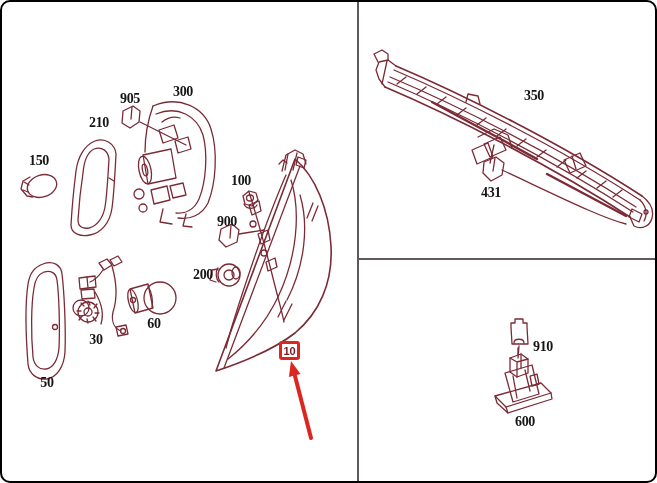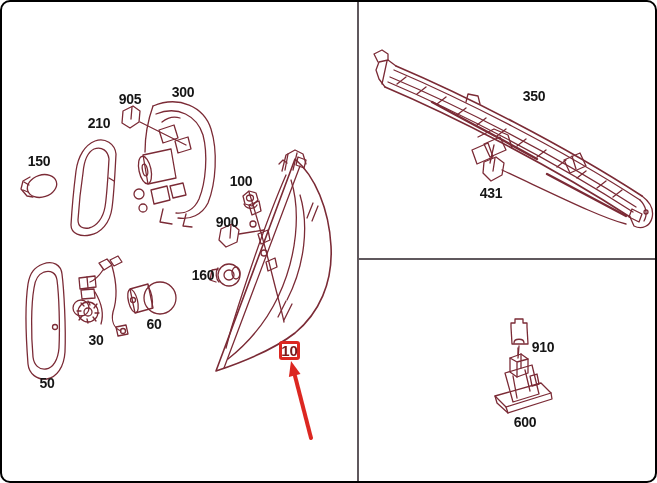--- a/index.html
+++ b/index.html
@@ -13,29 +13,29 @@
     overflow:hidden; font-family:"Liberation Sans", sans-serif;
   }
   #art{position:absolute;left:0;top:0;width:657px;height:483px;}
   #art path,#art circle,#art ellipse{fill:none;stroke:var(--line);stroke-width:1.3;stroke-linecap:round;stroke-linejoin:round;}
   #art .ln16{stroke-width:1.6;}
   #art .ln25{stroke-width:2.4;}
   #art .accent{stroke:var(--accent);stroke-width:4;}
   #art .accent-fill{fill:var(--accent);stroke:none;}
   .plabel{
     position:absolute; transform:translate(-50%,-50%); white-space:nowrap;
-    font-size:14px; font-weight:700; color:var(--label); letter-spacing:-0.3px;
+    font-size:14px; font-weight:700; color:var(--label); letter-spacing:-0.3px;font-family:Liberation Serif, serif;
   }
   .divider-v{position:absolute;left:355px;top:0;width:2px;height:483px;background:var(--divider);}
   .divider-h{position:absolute;left:356px;top:256px;width:301px;height:2px;background:var(--divider);}
   #hlbox{
     position:absolute; left:277px; top:339px; width:15px; height:13px;
     border:3px solid var(--accent); border-radius:3px; background:#fff;
     display:flex; align-items:center; justify-content:center;
-    font-size:15px; font-weight:700; color:#7b1a1a;
+    font-size:11px; font-weight:700; color:#7b1a1a;
   }
 </style>
 </head>
 <body>
 
 <div id="app">
 
   <svg id="art" viewBox="0 0 657 483">
 
     <g>
@@ -206,21 +206,21 @@
       <path d="M504,405 L506,411"></path>
     </g>
   </svg>
 
   <div class="plabel" style="left:37px;top:159px">150</div>
   <div class="plabel" style="left:97px;top:121px">210</div>
   <div class="plabel" style="left:128px;top:97px">905</div>
   <div class="plabel" style="left:181px;top:90px">300</div>
   <div class="plabel" style="left:239px;top:179px">100</div>
   <div class="plabel" style="left:225px;top:220px">900</div>
-  <div class="plabel" style="left:201px;top:273px">160</div>
+  <div class="plabel" style="left:201px;top:273px">200</div>
   <div class="plabel" style="left:152px;top:322px">60</div>
   <div class="plabel" style="left:94px;top:338px">30</div>
   <div class="plabel" style="left:45px;top:381px">50</div>
   <div class="plabel" style="left:532px;top:94px">350</div>
   <div class="plabel" style="left:489px;top:191px">431</div>
   <div class="plabel" style="left:541px;top:345px">910</div>
   <div class="plabel" style="left:523px;top:420px">600</div>
 
   <div id="hlbox">10</div>
 

